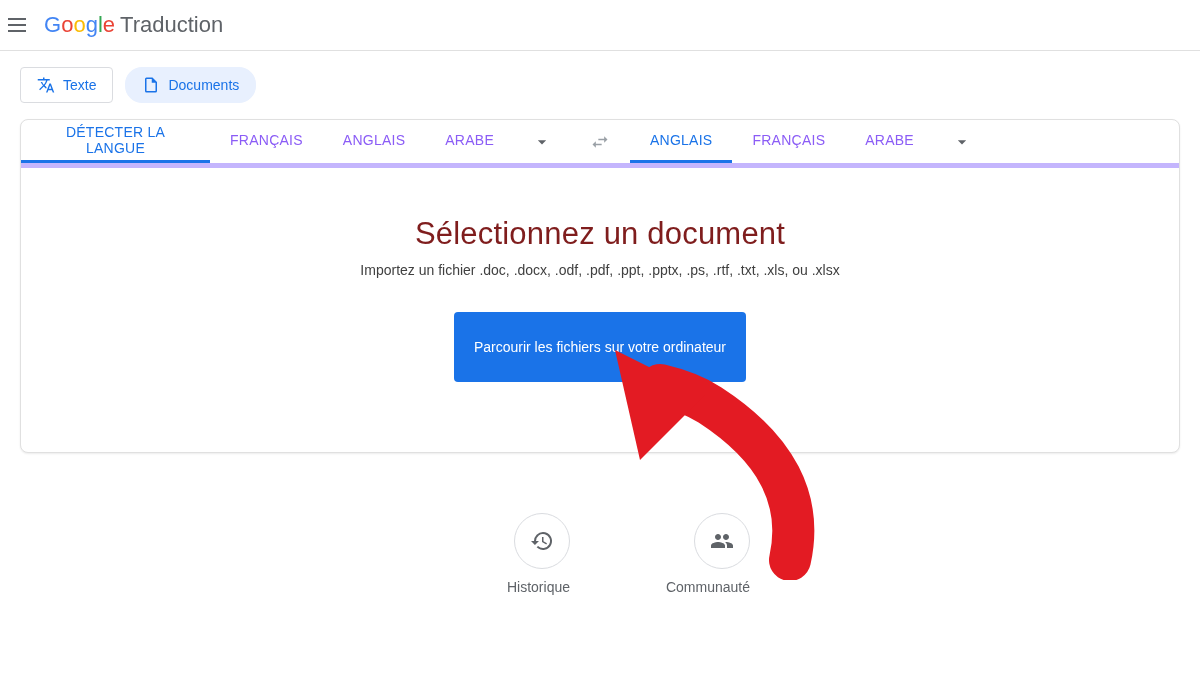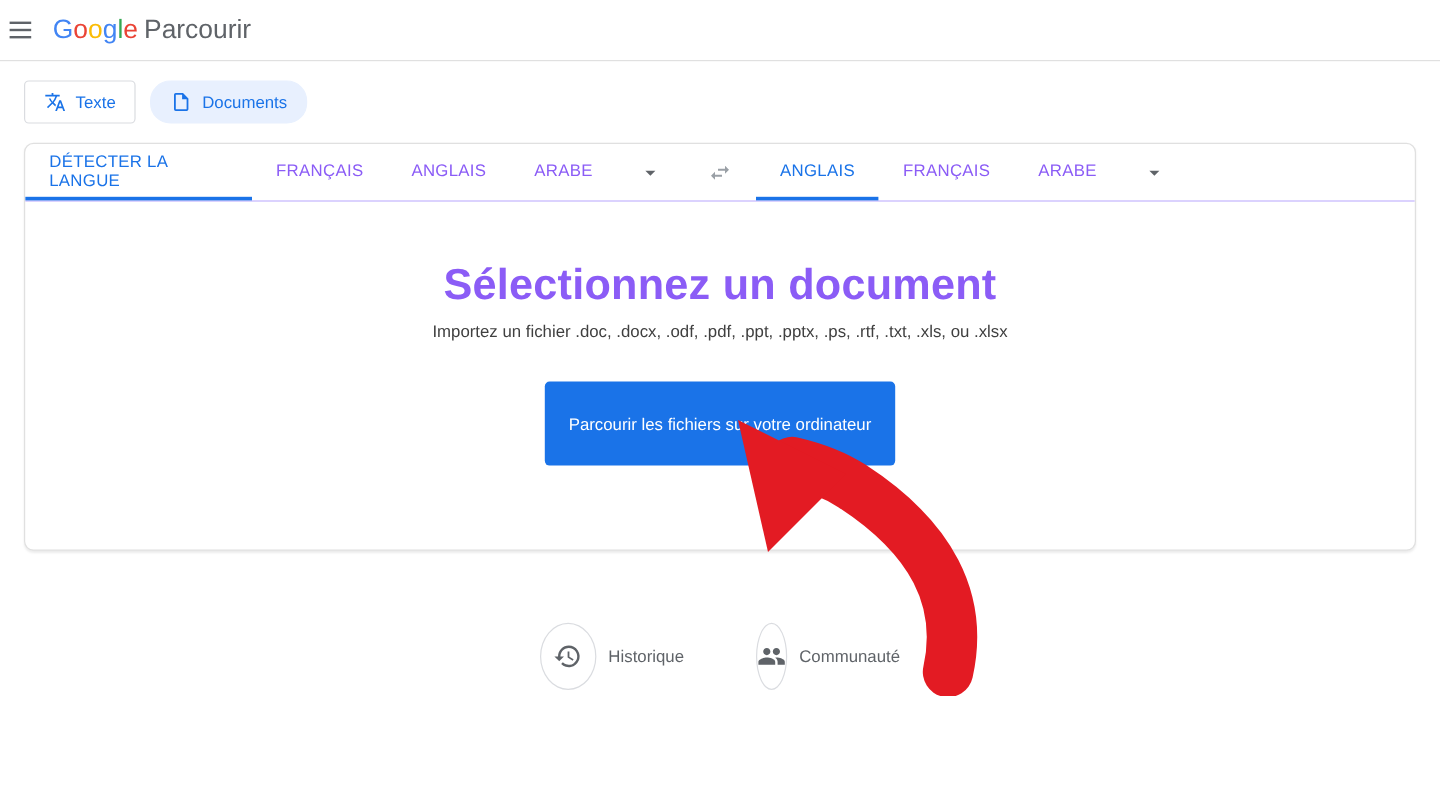--- a/index.html
+++ b/index.html
@@ -39,45 +39,46 @@
     background: #fff;
     border: 1px solid #e0e0e0;
     border-radius: 8px;
     box-shadow: 0 1px 2px rgba(0,0,0,0.08);
     overflow: hidden;
   }
 
   .lang-bar {
     display: flex;
     align-items: stretch;
-    border-bottom: 1px solid #c4b5fd;
+    border-bottom: 5px solid #c4b5fd;
     height: 48px;
+    text-align: center;
   }
   .lang-group { display: flex; align-items: center; flex: 1; }
   .lang-item {
     padding: 0 20px; height: 100%; display: flex; align-items: center;
     font-size: 14px; color: #8b5cf6; font-weight: 500; letter-spacing: 0.25px;
     text-transform: uppercase; cursor: pointer; border-bottom: 3px solid transparent;
   }
   .lang-item.active { color: #1a73e8; border-bottom-color: #1a73e8; }
   .chev { padding: 0 18px; color:#5f6368; cursor:pointer; display:flex; align-items:center; }
   .swap { padding: 0 20px; color:#9aa0a6; display:flex; align-items:center; cursor:pointer; }
 
   .doc-area { text-align: center; padding: 48px 20px 70px; }
-  .doc-title { font-size: 36px; color:#8b5cf6; font-weight:700; margin-bottom:10px; letter-spacing: 0.2px; }
+  .doc-title { font-size: 31px; color:#7f1d1d; font-weight:400; margin-bottom:10px; letter-spacing: 0.2px; }
   .doc-subtitle { font-size: 14px; color:#404040; margin-bottom: 34px; }
   .browse-btn {
     display: inline-block; background:#1a73e8; color:#fff; font-size:14px; font-weight:500;
     padding: 27px 20px; border-radius: 4px; cursor:pointer; border:none;
   }
 
   .arrow-overlay { position: absolute; left: 580px; top: 350px; pointer-events: none; }
 
   .footer-row { display:flex; justify-content:center; gap: 60px; margin-top: 60px; }
-  .footer-item { display:flex; flex-direction:row; align-items:center; gap:10px; cursor:pointer; width:120px; }
+  .footer-item { display:flex; flex-direction:column; align-items:flex-end; gap:10px; cursor:pointer; width:120px; }
   .footer-icon {
     width: 56px; height:56px; border-radius:50%;
     border: 1px solid #dadce0; display:flex; align-items:center; justify-content:center;
     color:#5f6368;
   }
   .footer-icon svg { width:24px; height:24px; fill:#5f6368; }
   .footer-label { font-size:14px; color:#5f6368; }
 </style>
 </head>
 <body>
@@ -85,21 +86,21 @@
 <div class="header">
   <div class="menu-button">
     <span></span>
       <span></span>
       <span></span>
   </div>
   <div class="logo-area">
     <span class="logo-google">
       <span class="g1">G</span><span class="g2">o</span><span class="g3">o</span><span class="g4">g</span><span class="g5">l</span><span class="g6">e</span>
     </span>
-    <span class="product-name">Parcourir</span>
+    <span class="product-name">Traduction</span>
   </div>
 </div>
 
 <div class="content">
 
   <div class="tabs-row">
     <div class="tab-pill">
       <svg viewBox="0 0 24 24">
           <path d="M12.87 15.07l-2.54-2.51.03-.03A17.5 17.5 0 0 0 14.07 6H17V4h-7V2H8v2H1v2h11.17A15.5 15.5 0 0 1 9 11.6 15.5 15.5 0 0 1 6.9 8H4.9a17.4 17.4 0 0 0 3.07 4.56l-5.09 5.02L4 19l5-5 3.11 3.11.76-2.04zM18.5 10h-2L12 22h2l1.12-3h4.75L21 22h2l-4.5-12zm-2.62 7l1.62-4.33L19.12 17h-3.24z"></path>
         </svg>

